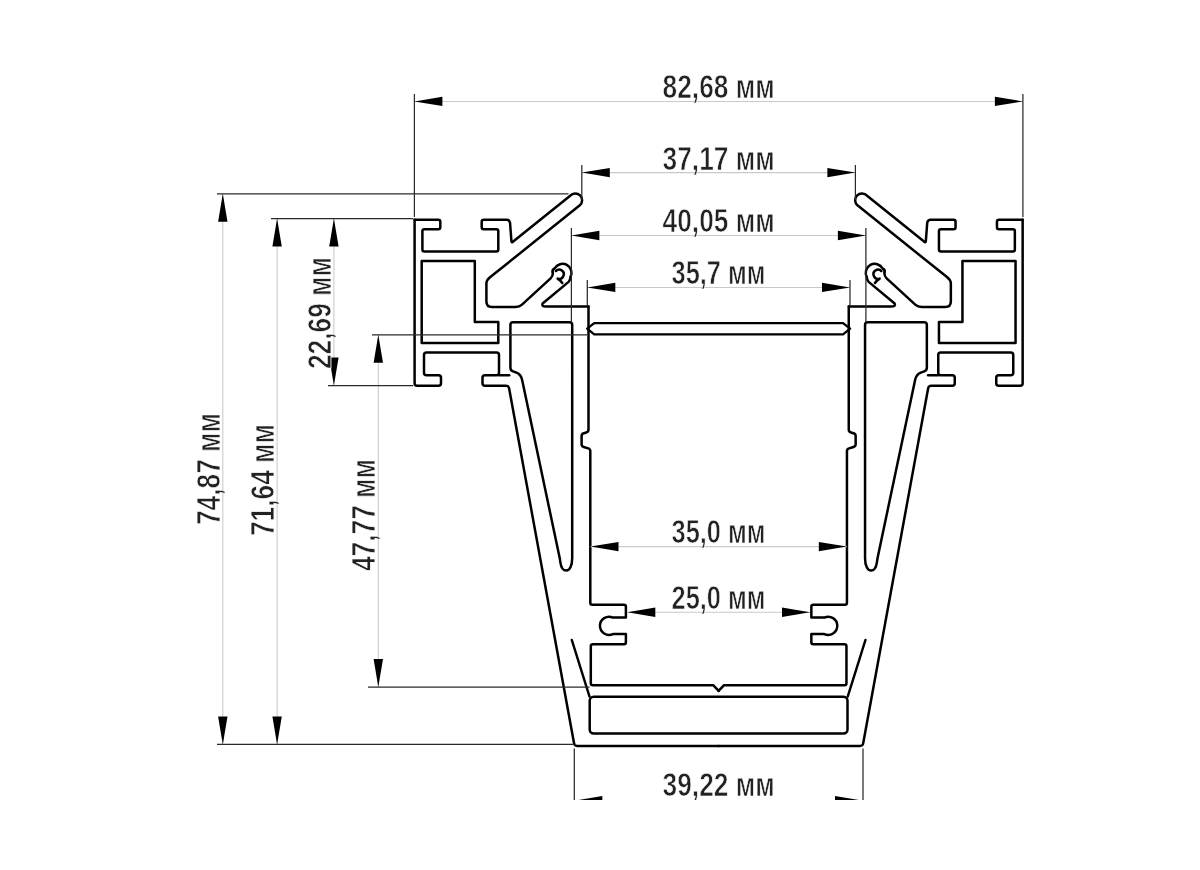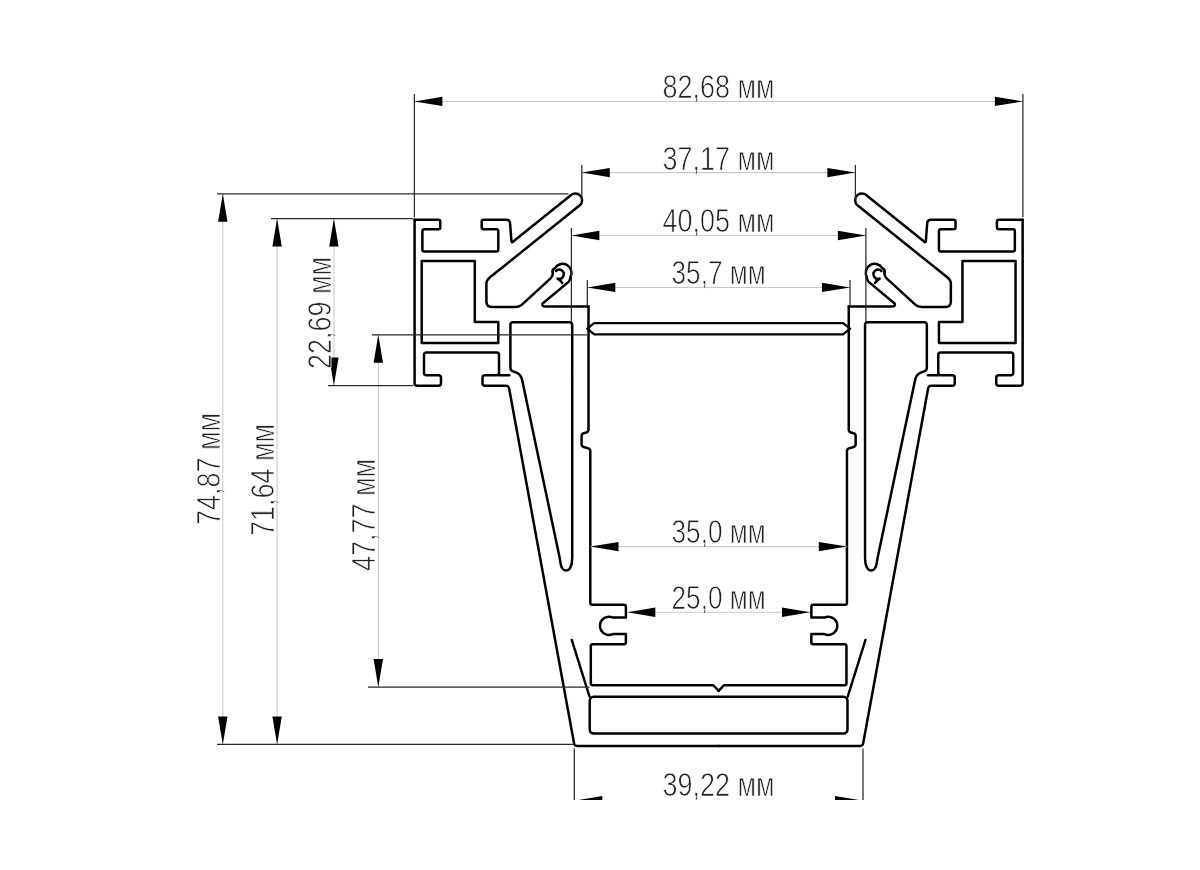--- a/index.html
+++ b/index.html
@@ -1,16 +1,16 @@
 <!DOCTYPE html>
 <html><head>
 <meta charset="utf-8">
 <style>
   html,body{margin:0;padding:0;background:#ffffff;}
-  #page{width:1200px;height:800px;position:relative;overflow:hidden;background:#fff;filter:grayscale(1);}
+  #page{width:1200px;height:800px;position:relative;overflow:hidden;background:#fff;filter:grayscale(1);font-weight:bold;}
   svg{display:block;}
   text{font-family:"Liberation Sans",sans-serif;fill:#222222;stroke:#ffffff;stroke-width:0.75;}
 </style>
 </head>
 <body>
 <div id="page">
 <svg width="1200" height="870" viewBox="0 0 1200 870">
 <defs>
 </defs>
 

